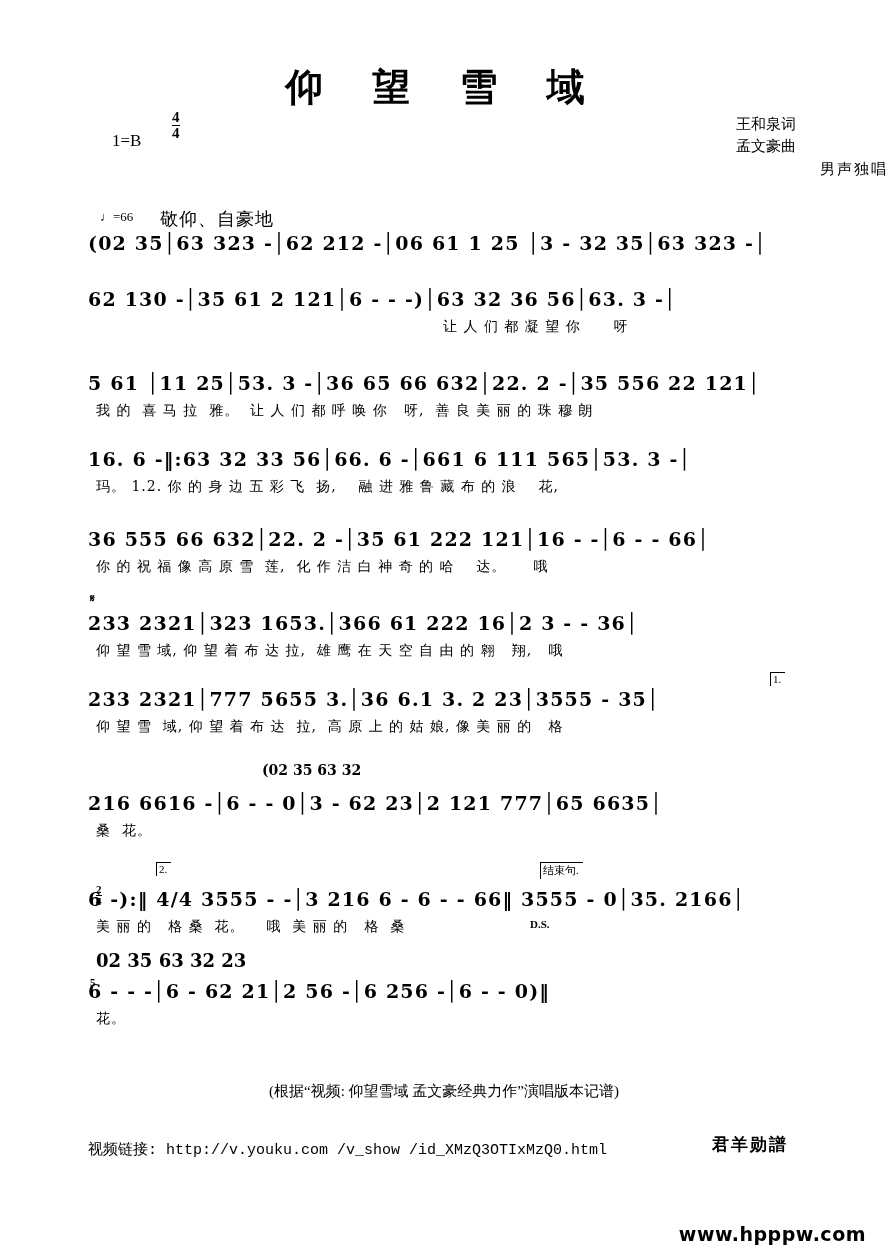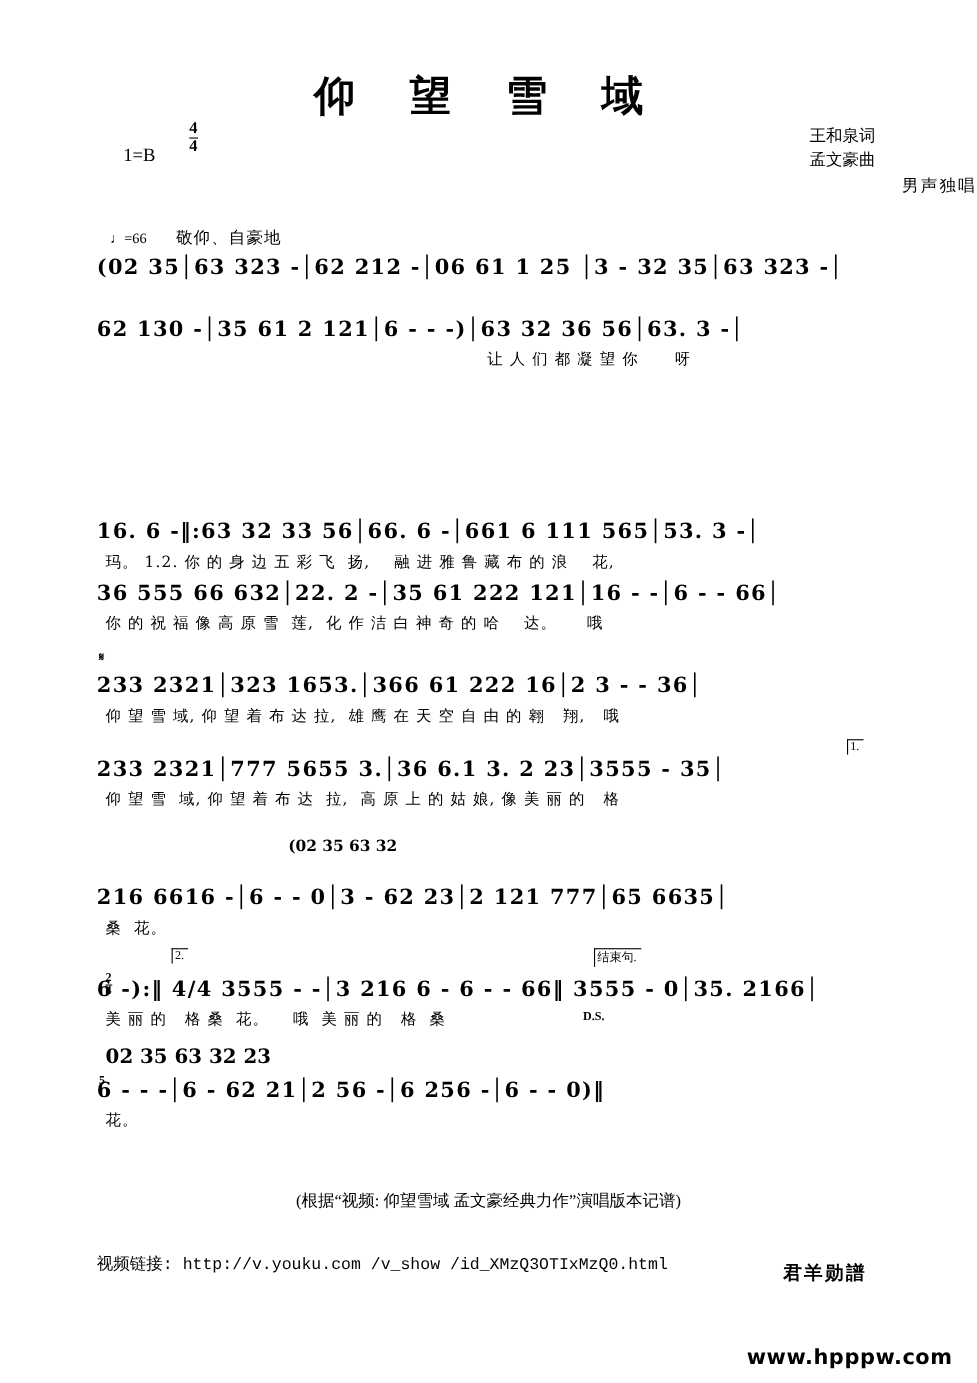--- a/index.html
+++ b/index.html
@@ -72,21 +72,21 @@
   .tempo {
     position: absolute;
     left: 100px;
     top: 209px;
     font-size: 13px;
   }
   .expression {
     position: absolute;
     left: 160px;
     top: 207px;
-    font-size: 15px;
+    font-size: 18px;
     letter-spacing: 1px;
   }
 
   
   .line {
     position: absolute;
     left: 88px;
     width: 716px;
     height: 56px;
   }
@@ -155,21 +155,20 @@
     font-family: "Liberation Mono", monospace;
   }
   .transcriber {
     position: absolute;
     right: 100px;
     top: 1133px;
     font-size: 17px;
     font-weight: bold;
     letter-spacing: 2px;
     font-family: "DejaVu Serif", serif;
-    margin-top: 13px;
   }
   .watermark {
     position: absolute;
     right: 22px;
     bottom: 12px;
     font-size: 19px;
     font-weight: bold;
     font-family: "DejaVu Sans", sans-serif;
     letter-spacing: 0.5px;
   }
@@ -200,42 +199,46 @@
   <div class="line" style="top:232px;">
     <div class="notes">(02 35│63 323 -│62 212 -│06 61 1 25 │3 - 32 35│63 323 -│</div>
     <div class="lyrics"></div>
   </div>
 
   <div class="line" style="top:288px;">
     <div class="notes">62 130 -│35 61 2 121│6 - - -)│63 32 36 56│63. 3 -│</div>
     <div class="lyrics indent1">让 人 们 都 凝 望 你      呀</div>
   </div>
 
-
-  <div class="line" style="top:448px;margin-top:24px;">
+  <div class="line" style="top:372px;">
+    <div class="notes">5 61 │11 25│53. 3 -│36 65 66 632│22. 2 -│35 556 22 121│</div>
+    <div class="lyrics indent2">我 的  喜 马 拉  雅。  让 人 们 都 呼 唤 你   呀,  善 良 美 丽 的 珠 穆 朗</div>
+  </div>
+
+  <div class="line" style="top:448px;">
     <div class="notes">16. 6 -‖:63 32 33 56│66. 6 -│661 6 111 565│53. 3 -│</div>
     <div class="lyrics indent2">玛。 1.2. 你 的 身 边 五 彩 飞  扬,    融 进 雅 鲁 藏 布 的 浪    花,</div>
   </div>
 
   <div class="line" style="top:528px;">
     <div class="notes">36 555 66 632│22. 2 -│35 61 222 121│16 - -│6 - - 66│</div>
     <div class="lyrics indent2">你 的 祝 福 像 高 原 雪  莲,  化 作 洁 白 神 奇 的 哈    达。     哦</div>
   </div>
 
   <div class="line" style="top:612px;">
     <div class="notes">233 2321│323 1653.│366 61 222 16│2 3 - - 36│</div>
     <div class="lyrics indent2">仰 望 雪 域, 仰 望 着 布 达 拉,  雄 鹰 在 天 空 自 由 的 翱   翔,   哦</div>
   </div>
 
   <div class="line" style="top:688px;">
     <div class="notes">233 2321│777 5655 3.│36 6.1 3. 2 23│3555 - 35│</div>
     <div class="lyrics indent2">仰 望 雪  域, 仰 望 着 布 达  拉,  高 原 上 的 姑 娘, 像 美 丽 的   格</div>
   </div>
 
-  <div class="line" style="top:792px;margin-top:13px;">
+  <div class="line" style="top:792px;">
     <div class="notes">216 6616 -│6 - - 0│3 - 62 23│2 121 777│65 6635│</div>
     <div class="lyrics indent2">桑  花。</div>
   </div>
 
   <div class="line" style="top:888px;">
     <div class="notes">6 -):‖ 4/4 3555 - -│3 216 6 - 6 - - 66‖ 3555 - 0│35. 2166│</div>
     <div class="lyrics indent2">美 丽 的   格 桑  花。    哦  美 丽 的   格  桑</div>
   </div>
 
   <div class="line" style="top:980px;">

